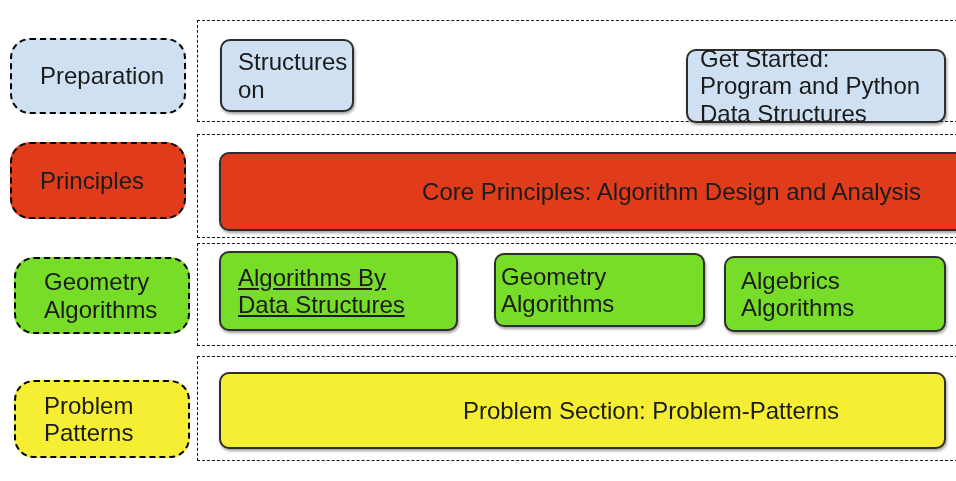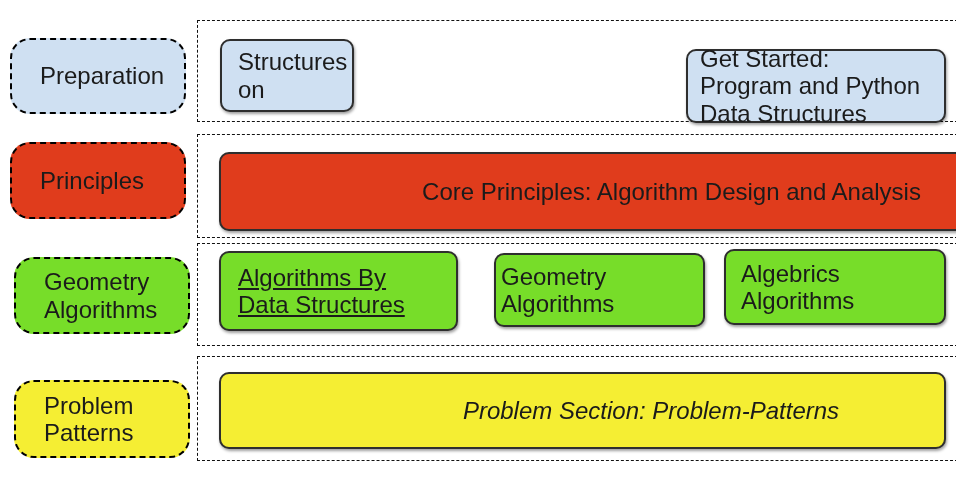--- a/index.html
+++ b/index.html
@@ -86,21 +86,21 @@
 
   <div class="container" style="top:134px; height:104px;">
     <div class="box red center" style="left:21px; top:17px; width:833px; height:79px; padding-left:72px;">Core Principles: Algorithm Design and Analysis</div>
   </div>
 
   <div class="container" style="top:243px; height:103px;">
     <div class="box green" style="left:21px; top:7px; width:239px; height:80px; padding-left:17px;text-decoration:underline;">Algorithms By
 Data Structures</div>
     <div class="box green" style="left:296px; top:9px; width:211px; height:74px; padding-left:5px;">Geometry
 Algorithms</div>
-    <div class="box green" style="left:526px; top:5px; width:222px; height:76px; padding-left:15px;">Algebrics
+    <div class="box green" style="left:526px; top:12px; width:222px; height:76px; padding-left:15px;">Algebrics
 Algorithms</div>
   </div>
 
   <div class="container" style="top:356px; height:105px;">
-    <div class="box yellow center" style="left:21px; top:15px; width:727px; height:77px; padding-left:137px;font-style:italic;">Problem Section: Problem-Patterns</div>
+    <div class="box yellow center" style="left:21px; top:15px; width:727px; height:77px; padding-left:137px;">Problem Section: Problem-Patterns</div>
   </div>
 
 </div>
 
 </body></html>

